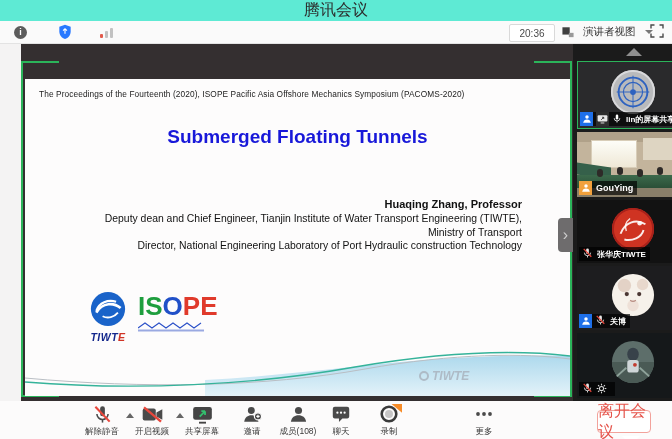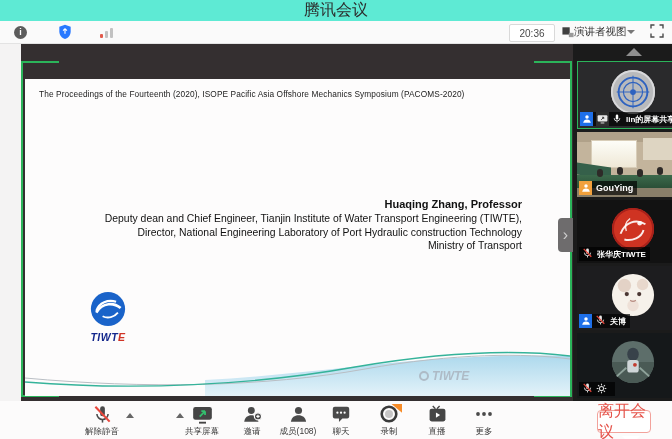--- a/index.html
+++ b/index.html
@@ -14,21 +14,21 @@
   .sb-item{position:absolute;top:0;height:22px;display:flex;align-items:center;}
   .info-ic{left:14px;} .shield-ic{left:58px;} .signal-ic{left:100px;}
   .infocircle{width:13px;height:13px;border-radius:50%;background:#5c5c5c;color:#fff;
               font-size:9px;font-weight:bold;display:flex;align-items:center;justify-content:center;}
   .bars{display:flex;align-items:flex-end;gap:2px;height:11px;}
   .bars i{display:block;width:3px;border-radius:1px;}
   .b1{height:4px;background:#e25b4d;} .b2{height:7px;background:#c2c2c2;} .b3{height:10px;background:#c2c2c2;}
   .timebox{position:absolute;left:509px;top:3px;width:44px;height:16px;border:1px solid #d9d9d9;
            border-radius:2px;display:flex;align-items:center;justify-content:center;
            font-size:10px;color:#4a4a4a;background:#fff;}
-  .viewbtn{position:absolute;left:562px;top:2px;height:18px;display:flex;align-items:center;gap:0;
+  .viewbtn{position:absolute;left:562px;top:2px;height:18px;display:flex;align-items:center;gap:9px;
            font-size:10.5px;color:#333;cursor:default;}
   .caret-down{width:0;height:0;border-left:4px solid transparent;border-right:4px solid transparent;
               border-top:4px solid #777;}
   .fsbtn{position:absolute;left:650px;top:3px;}
   
   .main{position:absolute;left:0;top:44px;width:672px;height:357px;background:#342f30;margin-left:21px;}
   .share{position:absolute;left:0;top:0;width:552px;height:357px;background:#342f30;overflow:hidden;}
   .gseg{position:absolute;background:#2bb45a;}
   .slide{position:absolute;left:4px;top:35px;width:545px;height:317px;background:#fdfcfc;overflow:hidden;}
   .proceedings{position:absolute;left:14px;top:10px;font-size:8.3px;color:#1c1c1c;letter-spacing:.1px;}
@@ -142,38 +142,48 @@
       <div class="gseg" style="left:0;top:17px;width:2px;height:336px"></div>
       <div class="gseg" style="left:549px;top:17px;width:2px;height:336px"></div>
       <div class="gseg" style="left:0;top:17px;width:38px;height:2px"></div>
       <div class="gseg" style="left:513px;top:17px;width:38px;height:2px"></div>
       <div class="gseg" style="left:0;top:351px;width:38px;height:2px"></div>
       <div class="gseg" style="left:513px;top:351px;width:38px;height:2px"></div>
 
       <div class="slide">
         <div class="proceedings">The Proceedings of the Fourteenth (2020), ISOPE Pacific Asia Offshore Mechanics Symposium (PACOMS-2020)</div>
         <div class="stitle">
+          <div>Submerged Floating Tunnels</div>
         </div>
         <div class="authors">
           <div class="a1">Huaqing Zhang, Professor</div>
           <div>Deputy dean and Chief Engineer, Tianjin Institute of Water Transport Engineering (TIWTE),</div>
+          <div>Ministry of Transport</div>
           <div>Director, National Engineering Laboratory of Port Hydraulic construction Technology</div>
-          <div>Ministry of Transport</div>
         </div>
 
         <div class="logo-tiwte">
           <svg width="36" height="36" viewBox="0 0 40 40">
             <circle cx="20" cy="20" r="19" fill="#1a63c9"></circle>
             <path d="M7 24c7-12 20-11 27-5" stroke="#fff" stroke-width="3" fill="none"></path>
             <path d="M29 12c-9-3-19 1-22 10" stroke="#fff" stroke-width="2.4" fill="none"></path>
             <path d="M14 28c6 3 13 1 17-4" stroke="#fff" stroke-width="2" fill="none"></path>
           </svg>
           <div class="lt"><span>TIWT</span><b>E</b></div>
         </div>
 
+        <div class="logo-isope">
+          <div class="isope-word">
+            <span class="ig">I</span><span class="ig">S</span><span class="ib">O</span><span class="ir">P</span><span class="ir">E</span>
+          </div>
+          <svg width="66" height="12" viewBox="0 0 66 12">
+            <path d="M0 7l7-5 7 5 7-5 7 5 7-5 7 5 7-5 7 5 7-5" fill="none" stroke="#2b50c8" stroke-width="1.1"></path>
+            <path d="M0 9.5h66" stroke="#4a66cc" stroke-width="2" opacity=".55"></path>
+          </svg>
+        </div>
 
 
         <svg class="wave-svg" width="545" height="52" viewBox="0 0 545 52">
           <defs>
             <linearGradient id="wblue" x1="0" y1="0" x2="0" y2="1">
               <stop offset="0" stop-color="#a9d7ec"></stop>
                 <stop offset="1" stop-color="#e2f2f9"></stop>
             </linearGradient>
           </defs>
           <path d="M180 36 C300 30 400 8 545 12 L545 52 L180 52 Z" fill="url(#wblue)" opacity=".95"></path>
@@ -354,20 +364,30 @@
             <rect x="6" y="1" width="4" height="8.5" rx="2" fill="#4a4a4a"></rect>
             <path d="M3.3 7.5a4.7 4.7 0 0 0 9.4 0" fill="none" stroke="#4a4a4a" stroke-width="1.3"></path>
             <line x1="8" y1="12.2" x2="8" y2="14.8" stroke="#4a4a4a" stroke-width="1.3"></line>
             <line x1="2" y1="1.5" x2="14" y2="14" stroke="#e8473c" stroke-width="1.8"></line>
           </svg>
       </span>
       <span class="lbl">解除静音</span>
     </div>
     <span class="caret-up" style="left:126px"></span>
 
+    <div class="titem" style="left:152px">
+      <span class="ic">
+        <svg width="21" height="17" viewBox="0 0 16 13">
+            <rect x="0.5" y="2" width="10" height="9" rx="1.5" fill="#4a4a4a"></rect>
+            <path d="M11 5l4.5-2.5v8L11 8z" fill="#4a4a4a"></path>
+            <line x1="1.5" y1="1" x2="14.5" y2="12" stroke="#e8473c" stroke-width="1.8"></line>
+          </svg>
+      </span>
+      <span class="lbl">开启视频</span>
+    </div>
     <span class="caret-up" style="left:176px"></span>
 
     <div class="titem" style="left:202px">
       <span class="ic">
         <svg width="21" height="19" viewBox="0 0 18 16">
             <rect x="1" y="1.5" width="16" height="11" rx="2" fill="#454545"></rect>
             <path d="M6.6 9.8L11.2 5.2M11.2 5.2H8M11.2 5.2v3.2" stroke="#33c06e" stroke-width="1.5" fill="none"></path>
             <line x1="6" y1="15" x2="12" y2="15" stroke="#454545" stroke-width="1.6"></line>
           </svg>
       </span>
@@ -414,30 +434,20 @@
         <svg width="18" height="18" viewBox="0 0 16 16">
             <path d="M2.5 1.5h11A1.8 1.8 0 0 1 15.3 3.3v7A1.8 1.8 0 0 1 13.5 12H9.2l-3 3v-3H2.5A1.8 1.8 0 0 1 .7 10.3v-7A1.8 1.8 0 0 1 2.5 1.5z" fill="#4a4a4a"></path>
             <circle cx="4.8" cy="6.8" r="1" fill="#fff"></circle>
             <circle cx="8" cy="6.8" r="1" fill="#fff"></circle>
             <circle cx="11.2" cy="6.8" r="1" fill="#fff"></circle>
           </svg>
       </span>
       <span class="lbl">聊天</span>
     </div>
 
-    <div class="titem" style="left:437px">
-      <span class="ic">
-        <svg width="19" height="18" viewBox="0 0 18 16">
-            <path d="M4.5 0.5L7 3M11 0.5L8.5 3" stroke="#454545" stroke-width="1.3" fill="none"></path>
-            <rect x="1.5" y="3" width="15" height="12" rx="2" fill="#454545"></rect>
-            <path d="M7.5 6.5l4 2.5-4 2.5z" fill="#fff"></path>
-          </svg>
-      </span>
-      <span class="lbl">直播</span>
-    </div>
 
     <div class="titem" style="left:484px">
       <span class="ic">
         <svg width="20" height="18" viewBox="0 0 20 16">
             <circle cx="4" cy="8" r="1.9" fill="#4a4a4a"></circle>
             <circle cx="10" cy="8" r="1.9" fill="#4a4a4a"></circle>
             <circle cx="16" cy="8" r="1.9" fill="#4a4a4a"></circle>
           </svg>
       </span>
       <span class="lbl">更多</span>

